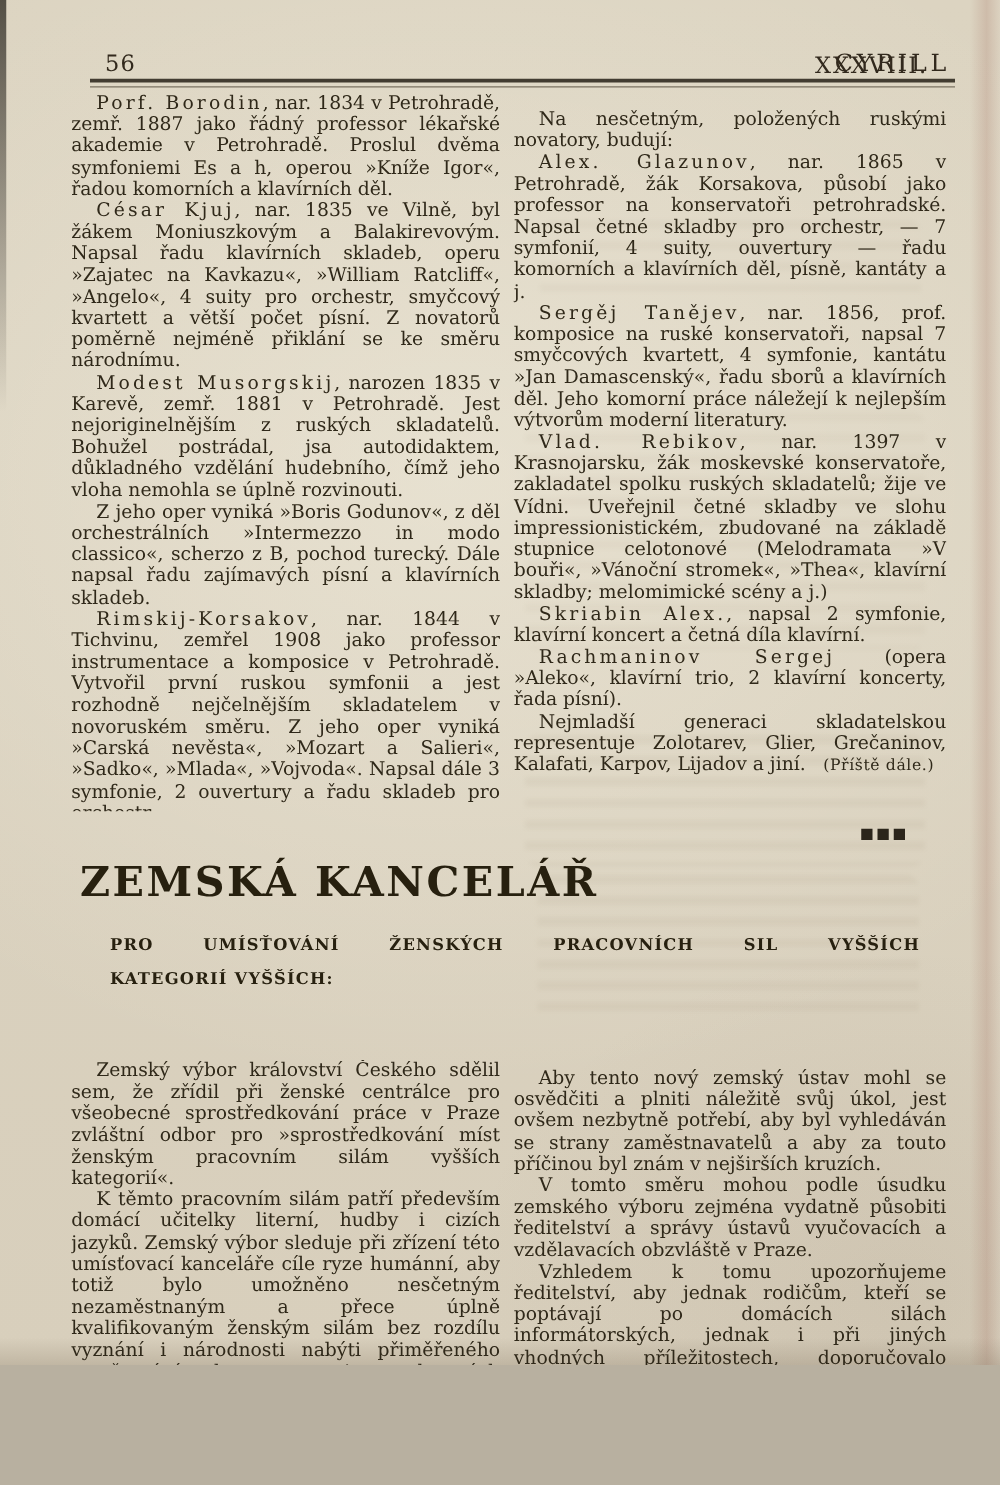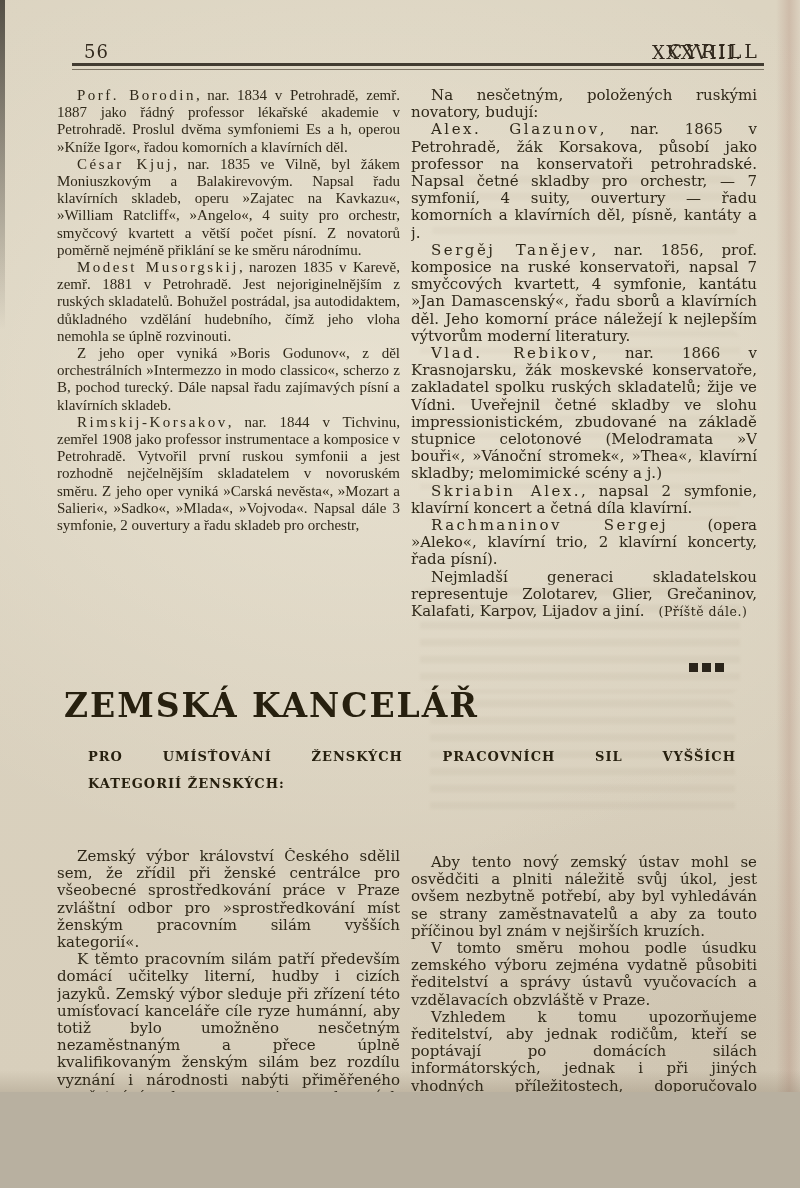--- a/index.html
+++ b/index.html
@@ -25,21 +25,21 @@
   
   .pagenum { position:absolute; left:84px; top:41px; font-size:18px; letter-spacing:1px; }
   .journal { position:absolute; left:0; right:40px; top:40px; text-align:right; font-size:19px; letter-spacing:3px; }
   .volume  { position:absolute; left:652px; top:42px; font-size:18px; letter-spacing:1.5px; }
   .rule-thick { position:absolute; left:72px; top:63px; width:692px; height:3px; background:#423c31; }
   .rule-thin  { position:absolute; left:72px; top:69px; width:692px; height:1px; background:#7b7363; }
 
   
   .col { position:absolute; text-align:justify; font-size:15px; line-height:17.2px;
          hyphens:auto; -webkit-hyphens:auto; overflow:hidden; color:#2f2819; }
-  .a1-left  { left:57px;  top:87px;  width:343px; max-height:575px;font-family:Liberation Serif, serif; }
+  .a1-left  { left:57px;  top:74px;  width:343px; max-height:575px; }
   .a1-right { left:411px; top:87px;  width:346px; max-height:575px; }
   .a2-left  { left:57px;  top:848px; width:343px; max-height:300px; }
   .a2-right { left:411px; top:834px; width:346px; max-height:300px;margin-top:20px; }
   .para { margin:0; text-indent:20px; }
   .para.cont { text-indent:0; }
   .lead { letter-spacing:2.5px; }
   .note { font-size:12.5px; letter-spacing:.5px; margin-left:14px; white-space:nowrap; }
 
   
   .heading { position:absolute; left:64px; top:686px; font-size:33px; font-weight:bold;
@@ -80,36 +80,36 @@
     <p class="para"><span class="lead">César Kjuj</span><span>, nar. 1835 ve Vilně, byl žákem Moniuszkovým a Balakirevovým. Napsal řadu klavírních skladeb, operu »Zajatec na Kavkazu«, »William Ratcliff«, »Angelo«, 4 suity pro orchestr, smyčcový kvartett a větší počet písní. Z novatorů poměrně nejméně přiklání se ke směru národnímu.</span></p>
     <p class="para"><span class="lead">Modest Musorgskij</span><span>, narozen 1835 v Karevě, zemř. 1881 v Petrohradě. Jest nejoriginelnějším z ruských skladatelů. Bohužel postrádal, jsa autodidaktem, důkladného vzdělání hudebního, čímž jeho vloha nemohla se úplně rozvinouti.</span></p>
     <p class="para"><span>Z jeho oper vyniká »Boris Godunov«, z děl orchestrálních »Intermezzo in modo classico«, scherzo z B, pochod turecký. Dále napsal řadu zajímavých písní a klavírních skladeb.</span></p>
     <p class="para"><span class="lead">Rimskij-Korsakov</span><span>, nar. 1844 v Tichvinu, zemřel 1908 jako professor instrumentace a komposice v Petrohradě. Vytvořil první ruskou symfonii a jest rozhodně nejčelnějším skladatelem v novoruském směru. Z jeho oper vyniká »Carská nevěsta«, »Mozart a Salieri«, »Sadko«, »Mlada«, »Vojvoda«. Napsal dále 3 symfonie, 2 ouvertury a řadu skladeb pro orchestr,</span></p>
   </div>
 
   <div class="col a1-right">
     <p class="para"><span>Na nesčetným, položených ruskými novatory, budují:</span></p>
     <p class="para"><span class="lead">Alex. Glazunov</span><span>, nar. 1865 v Petrohradě, žák Korsakova, působí jako professor na konservatoři petrohradské. Napsal četné skladby pro orchestr, — 7 symfonií, 4 suity, ouvertury — řadu komorních a klavírních děl, písně, kantáty a j.</span></p>
     <p class="para"><span class="lead">Sergěj Tanějev</span><span>, nar. 1856, prof. komposice na ruské konservatoři, napsal 7 smyčcových kvartett, 4 symfonie, kantátu »Jan Damascenský«, řadu sborů a klavírních děl. Jeho komorní práce náležejí k nejlepším výtvorům moderní literatury.</span></p>
-    <p class="para"><span class="lead">Vlad. Rebikov</span><span>, nar. 1866 v Krasnojarsku, žák moskevské konservatoře, zakladatel spolku ruských skladatelů; žije ve Vídni. Uveřejnil četné skladby ve slohu impressionistickém, zbudované na základě stupnice celotonové (Melodramata »V bouři«, »Vánoční stromek«, »Thea«, klavírní skladby; melomimické scény a j.)</span></p>
+    <p class="para"><span class="lead">Vlad. Rebikov</span><span>, nar. 1397 v Krasnojarsku, žák moskevské konservatoře, zakladatel spolku ruských skladatelů; žije ve Vídni. Uveřejnil četné skladby ve slohu impressionistickém, zbudované na základě stupnice celotonové (Melodramata »V bouři«, »Vánoční stromek«, »Thea«, klavírní skladby; melomimické scény a j.)</span></p>
     <p class="para"><span class="lead">Skriabin Alex.</span><span>, napsal 2 symfonie, klavírní koncert a četná díla klavírní.</span></p>
     <p class="para"><span class="lead">Rachmaninov Sergej</span><span> (opera »Aleko«, klavírní trio, 2 klavírní koncerty, řada písní).</span></p>
     <p class="para"><span>Nejmladší generaci skladatelskou representuje Zolotarev, Glier, Grečaninov, Kalafati, Karpov, Lijadov a jiní.</span><span class="note">(Příště dále.)</span></p>
   </div>
 
   <div class="endmark em1">
       <i></i>
       <i></i>
       <i></i>
     </div>
 
   <div class="heading">ZEMSKÁ KANCELÁŘ</div>
   <div class="subheading">
     <div class="l1">PRO UMÍSŤOVÁNÍ ŽENSKÝCH PRACOVNÍCH SIL VYŠŠÍCH</div>
-    <div class="l2">KATEGORIÍ ŽENSKÝCH:</div>
+    <div class="l2">KATEGORIÍ VYŠŠÍCH:</div>
   </div>
 
   <div class="col a2-left">
     <p class="para"><span>Zemský výbor království Českého sdělil sem, že zřídil při ženské centrálce pro všeobecné sprostředkování práce v Praze zvláštní odbor pro »sprostředkování míst ženským pracovním silám vyšších kategorií«.</span></p>
     <p class="para"><span>K těmto pracovním silám patří především domácí učitelky literní, hudby i cizích jazyků. Zemský výbor sleduje při zřízení této umísťovací kanceláře cíle ryze humánní, aby totiž bylo umožněno nesčetným nezaměstnaným a přece úplně kvalifikovaným ženským silám bez rozdílu vyznání i národnosti nabýti přiměřeného zaměstnání bez pomoci soukromých dohazovačů, jimž jest sprostředkování podobných míst zdrojem snah naprosto egoistických.</span></p>
   </div>
 
   <div class="col a2-right">
     <p class="para"><span>Aby tento nový zemský ústav mohl se osvědčiti a plniti náležitě svůj úkol, jest ovšem nezbytně potřebí, aby byl vyhledáván se strany zaměstnavatelů a aby za touto příčinou byl znám v nejširších kruzích.</span></p>
     <p class="para"><span>V tomto směru mohou podle úsudku zemského výboru zejména vydatně působiti ředitelství a správy ústavů vyučovacích a vzdělavacích obzvláště v Praze.</span></p>

